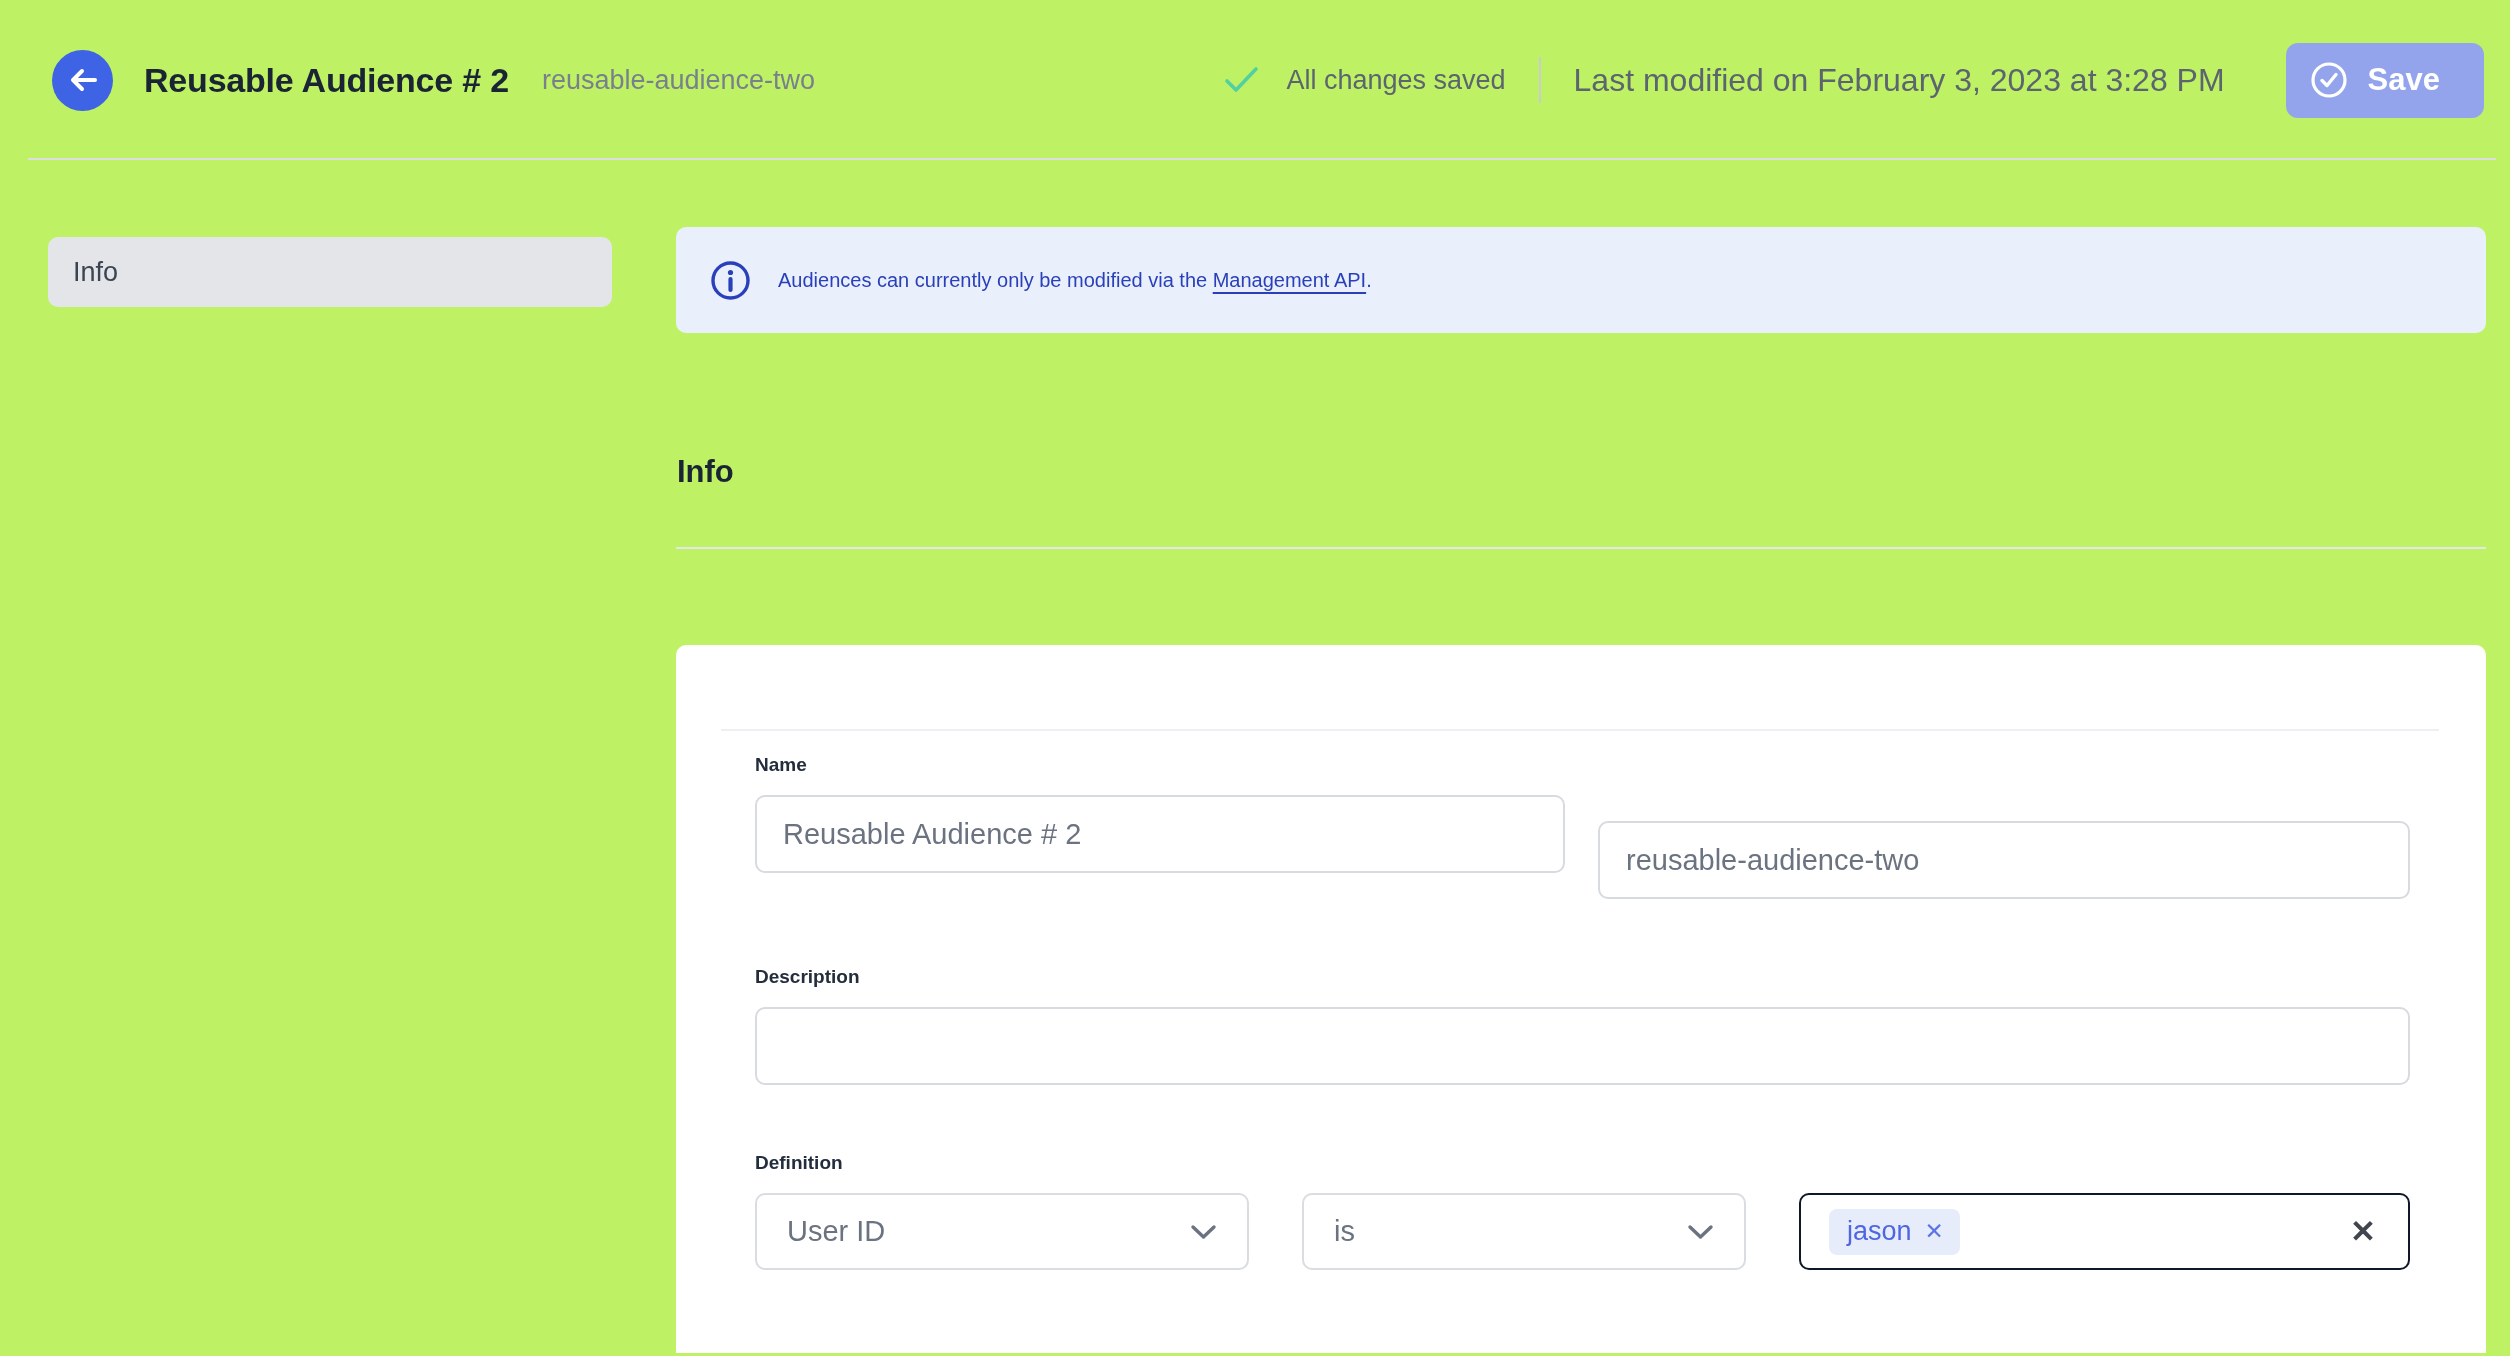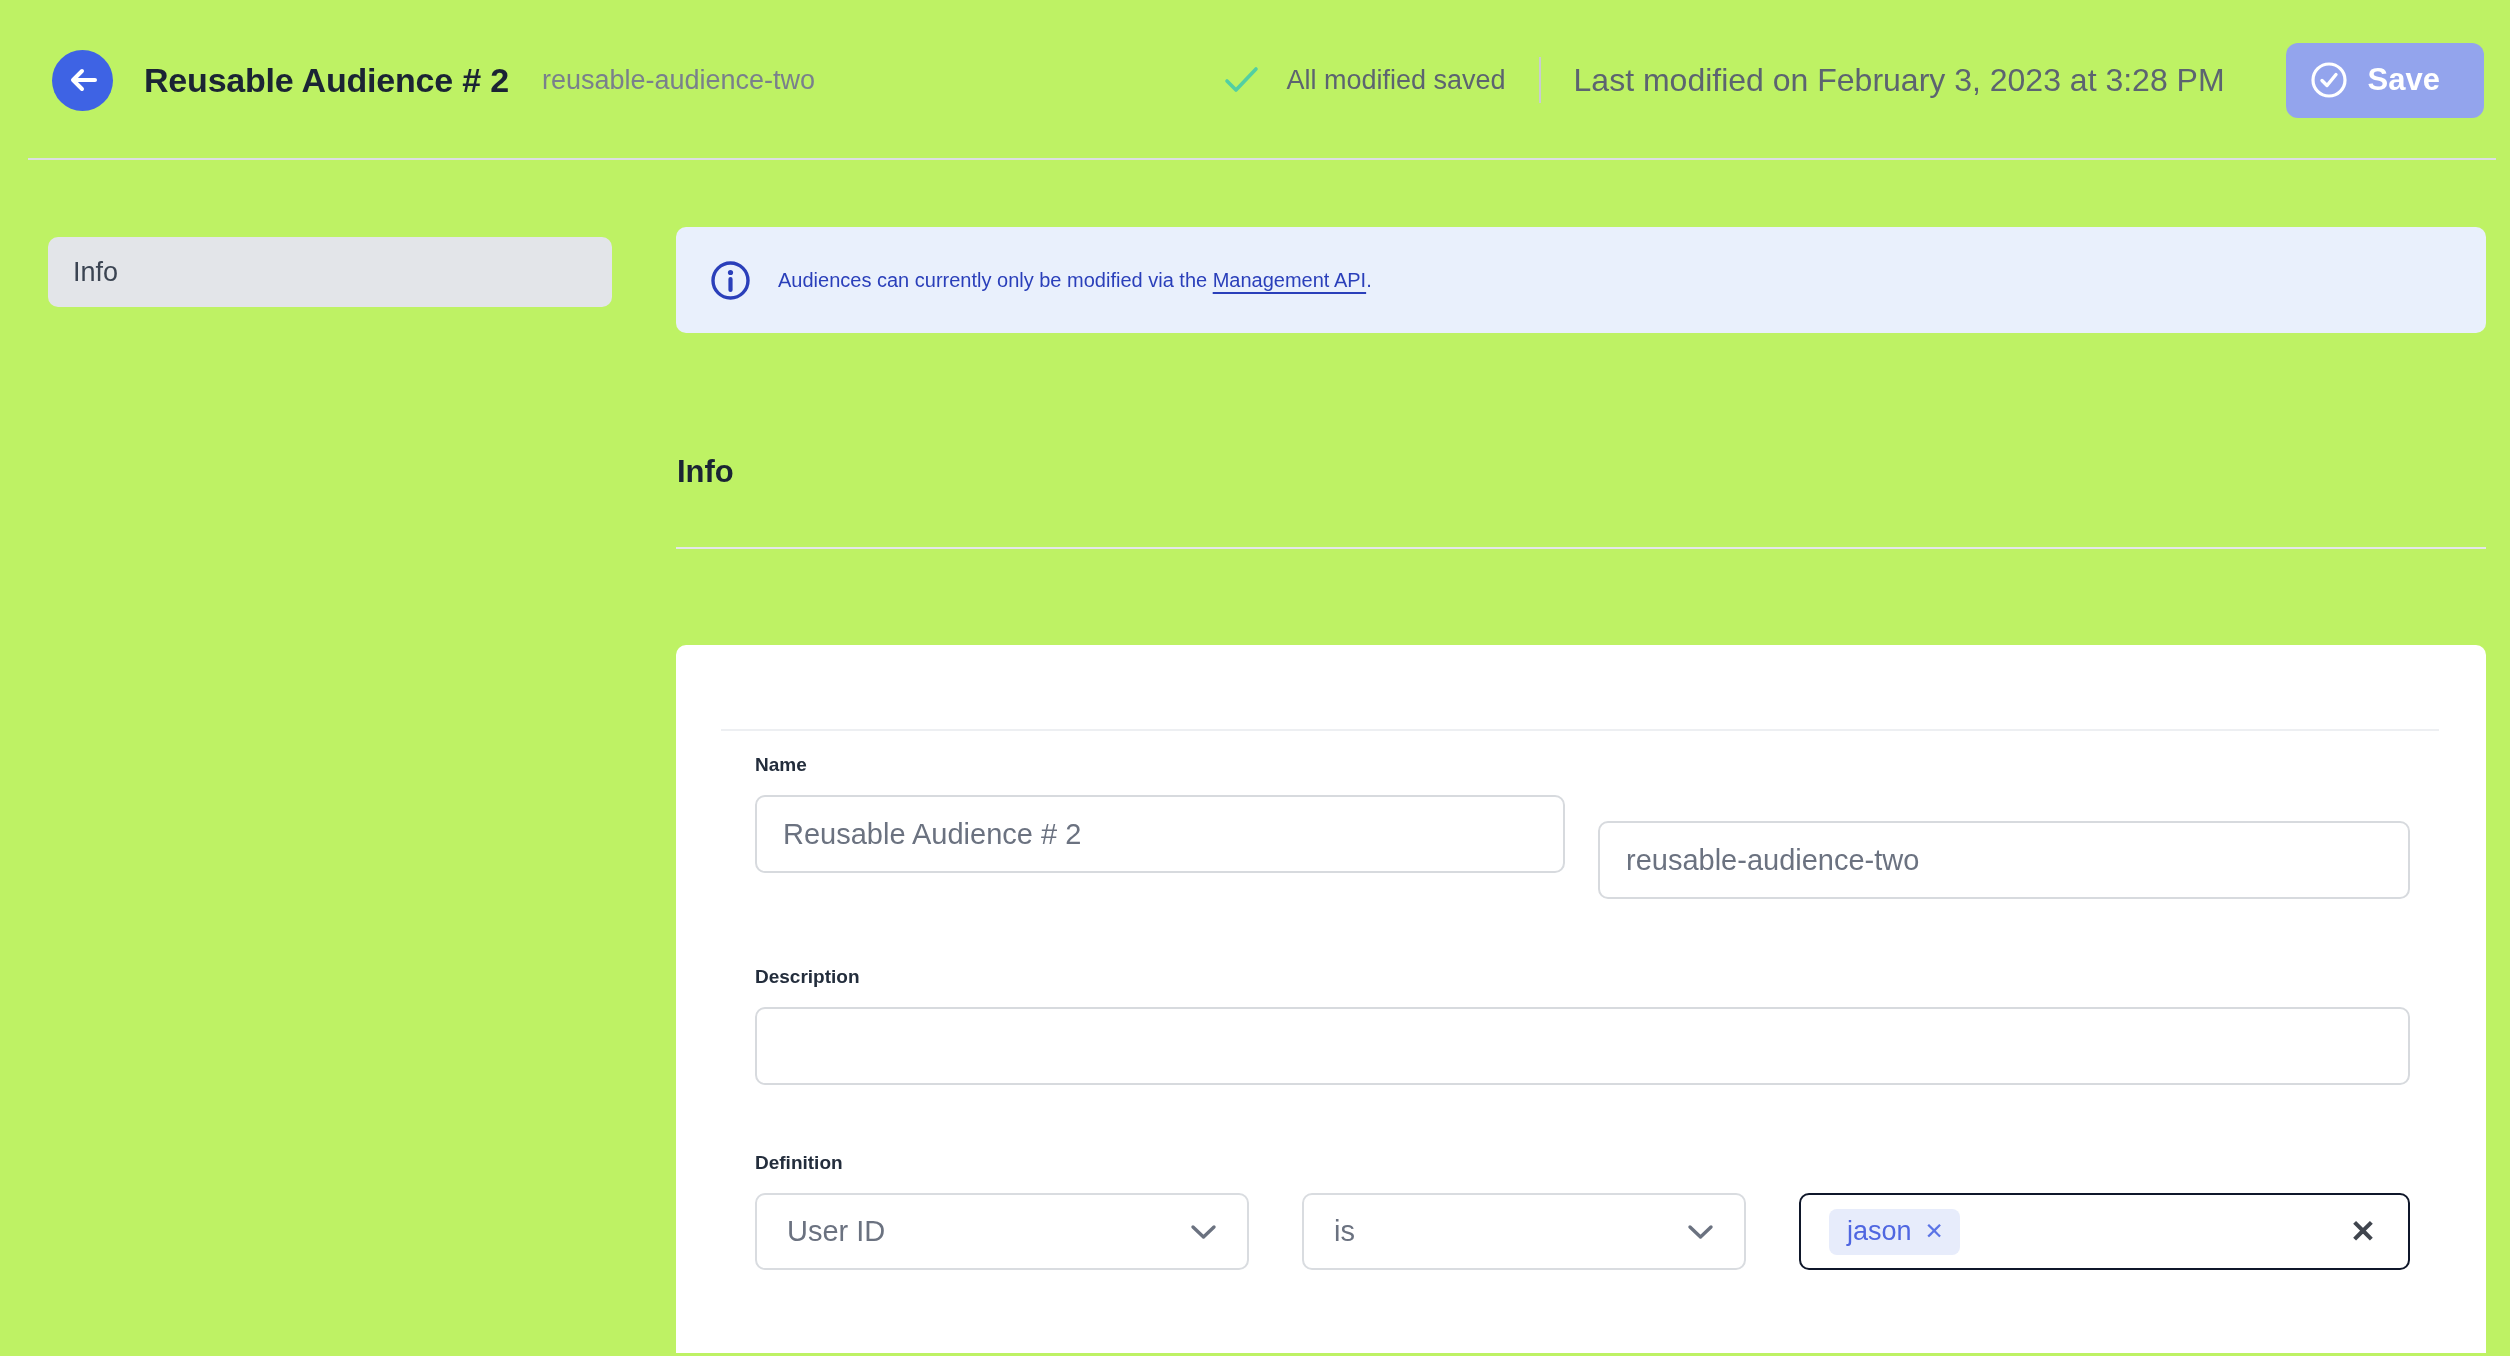--- a/index.html
+++ b/index.html
@@ -263,21 +263,21 @@
     </button>
     <h1 class="page-title">Reusable Audience # 2</h1>
     <span class="page-subtitle">reusable-audience-two</span>
 
     <div class="spacer"></div>
 
     <span class="saved-status">
       <svg width="38" height="30" viewBox="0 0 38 30">
         <polyline points="4,16 13,25 33,4" fill="none" stroke="#52cfa3" stroke-width="3.6" stroke-linecap="round" stroke-linejoin="round"></polyline>
       </svg>
-      <span>All modified saved</span>
+      <span>All changes saved</span>
     </span>
 
     <span class="vdivider"></span>
 
     <span class="last-modified">Last modified on February 3, 2023 at 3:28 PM</span>
 
     <button class="save-btn">
       <svg width="38" height="38" viewBox="0 0 38 38">
         <circle cx="19" cy="19" r="16" fill="none" stroke="#ffffff" stroke-width="3.2"></circle>
         <polyline points="12,19.5 17,24.5 26,13.5" fill="none" stroke="#ffffff" stroke-width="3.4" stroke-linecap="round" stroke-linejoin="round"></polyline>

